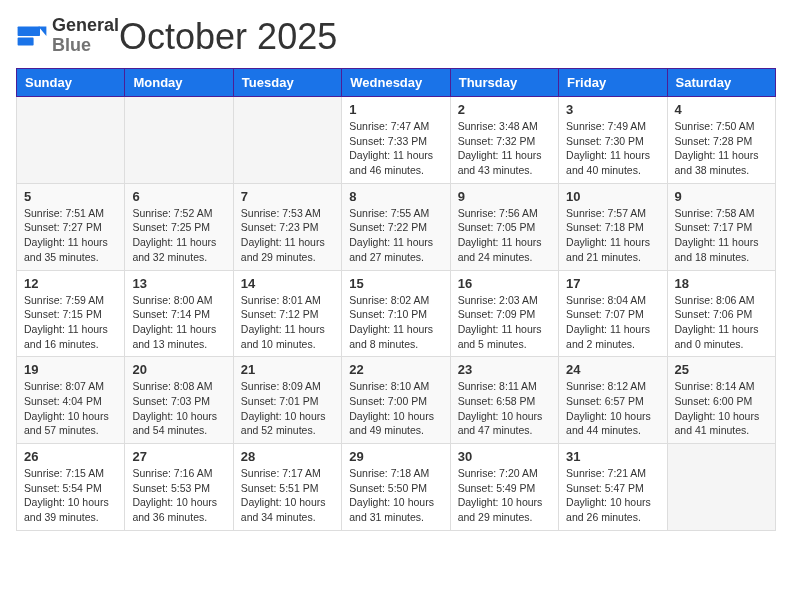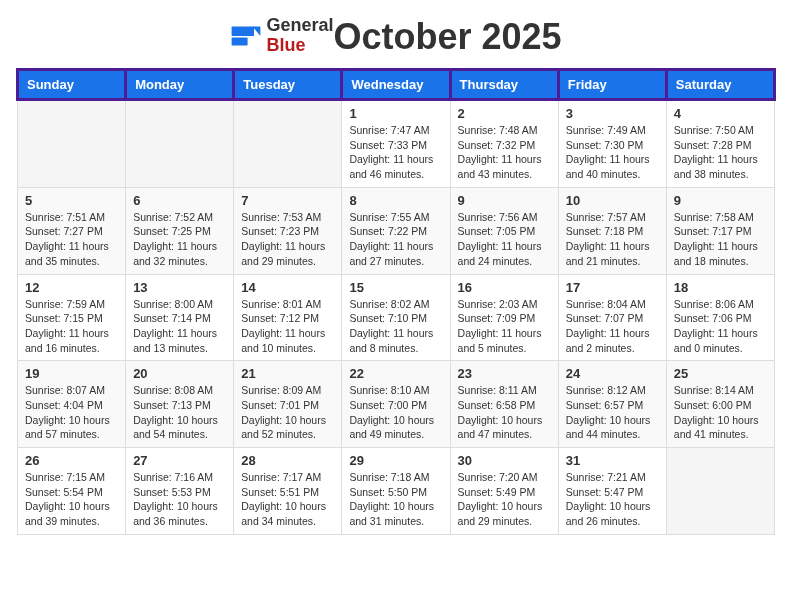--- a/index.html
+++ b/index.html
@@ -5,63 +5,63 @@
     * { box-sizing: border-box; margin: 0; padding: 0; }
     body {
       font-family: Arial, sans-serif;
       background: #fff;
       width: 792px;
       min-height: 612px;
       padding: 16px;
     }
     .header {
       display: flex;
-      justify-content: center;
+      justify-content: flex-start;
       align-items: flex-start;
       margin-bottom: 10px;
     }
     .logo {
       display: flex;
       align-items: center;
       gap: 4px;
     }
     .logo-text {
       font-size: 18px;
       font-weight: bold;
       line-height: 1.1;
     }
     .logo-general { color: #333; }
-    .logo-blue { color: #b91c1c; }
+    .logo-blue { color: #737373; }
     .logo-icon {
       width: 32px;
       height: 32px;
     }
     .title-block { text-align: right; }
     .month-title {
       font-size: 36px;
       color: #333;
-      font-weight: bold;
+      font-weight: normal;
     }
     .location {
       font-size: 15px;
       color: #555;
     }
     .calendar {
       width: 100%;
       border-collapse: collapse;
       border: 1px solid #ccc;
     }
     .calendar th {
       background: #1a73e8;
       color: #fff;
       text-align: left;
       padding: 6px 8px;
       font-size: 13px;
       font-weight: bold;
-      border: 3px solid #4c1d95;
+      border: 1px solid #4c1d95;
     }
     .calendar td {
       vertical-align: top;
       padding: 5px 7px;
       border: 1px solid #ddd;
       width: 108px;
       min-height: 80px;
       font-size: 11px;
       color: #333;
       background: #fff;
@@ -121,21 +121,21 @@
         <td class="empty"></td>
         <td class="empty"></td>
         <td>
           <span class="day-num">1</span>
           <div class="day-info">Sunrise: 7:47 AM
 Sunset: 7:33 PM
 Daylight: 11 hours and 46 minutes.</div>
         </td>
         <td>
           <span class="day-num">2</span>
-          <div class="day-info">Sunrise: 7:48 AM
+          <div class="day-info">Sunrise: 3:48 AM
 Sunset: 7:32 PM
 Daylight: 11 hours and 43 minutes.</div>
         </td>
         <td>
           <span class="day-num">3</span>
           <div class="day-info">Sunrise: 7:49 AM
 Sunset: 7:30 PM
 Daylight: 11 hours and 40 minutes.</div>
         </td>
         <td>
@@ -236,21 +236,21 @@
       <tr>
         <td>
           <span class="day-num">19</span>
           <div class="day-info">Sunrise: 8:07 AM
 Sunset: 4:04 PM
 Daylight: 10 hours and 57 minutes.</div>
         </td>
         <td>
           <span class="day-num">20</span>
           <div class="day-info">Sunrise: 8:08 AM
-Sunset: 7:13 PM
+Sunset: 7:03 PM
 Daylight: 10 hours and 54 minutes.</div>
         </td>
         <td>
           <span class="day-num">21</span>
           <div class="day-info">Sunrise: 8:09 AM
 Sunset: 7:01 PM
 Daylight: 10 hours and 52 minutes.</div>
         </td>
         <td>
           <span class="day-num">22</span>

